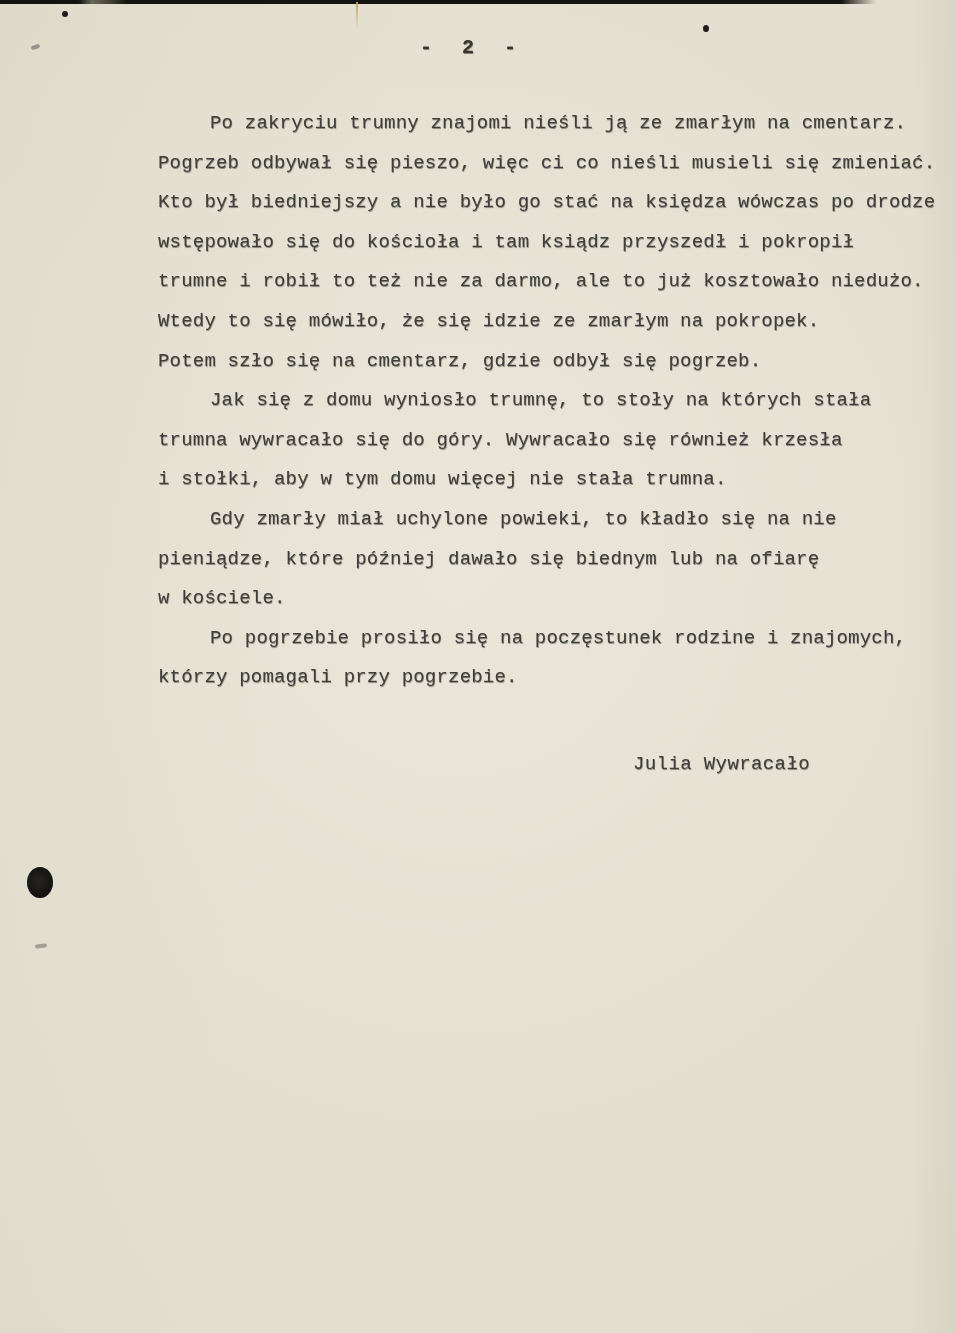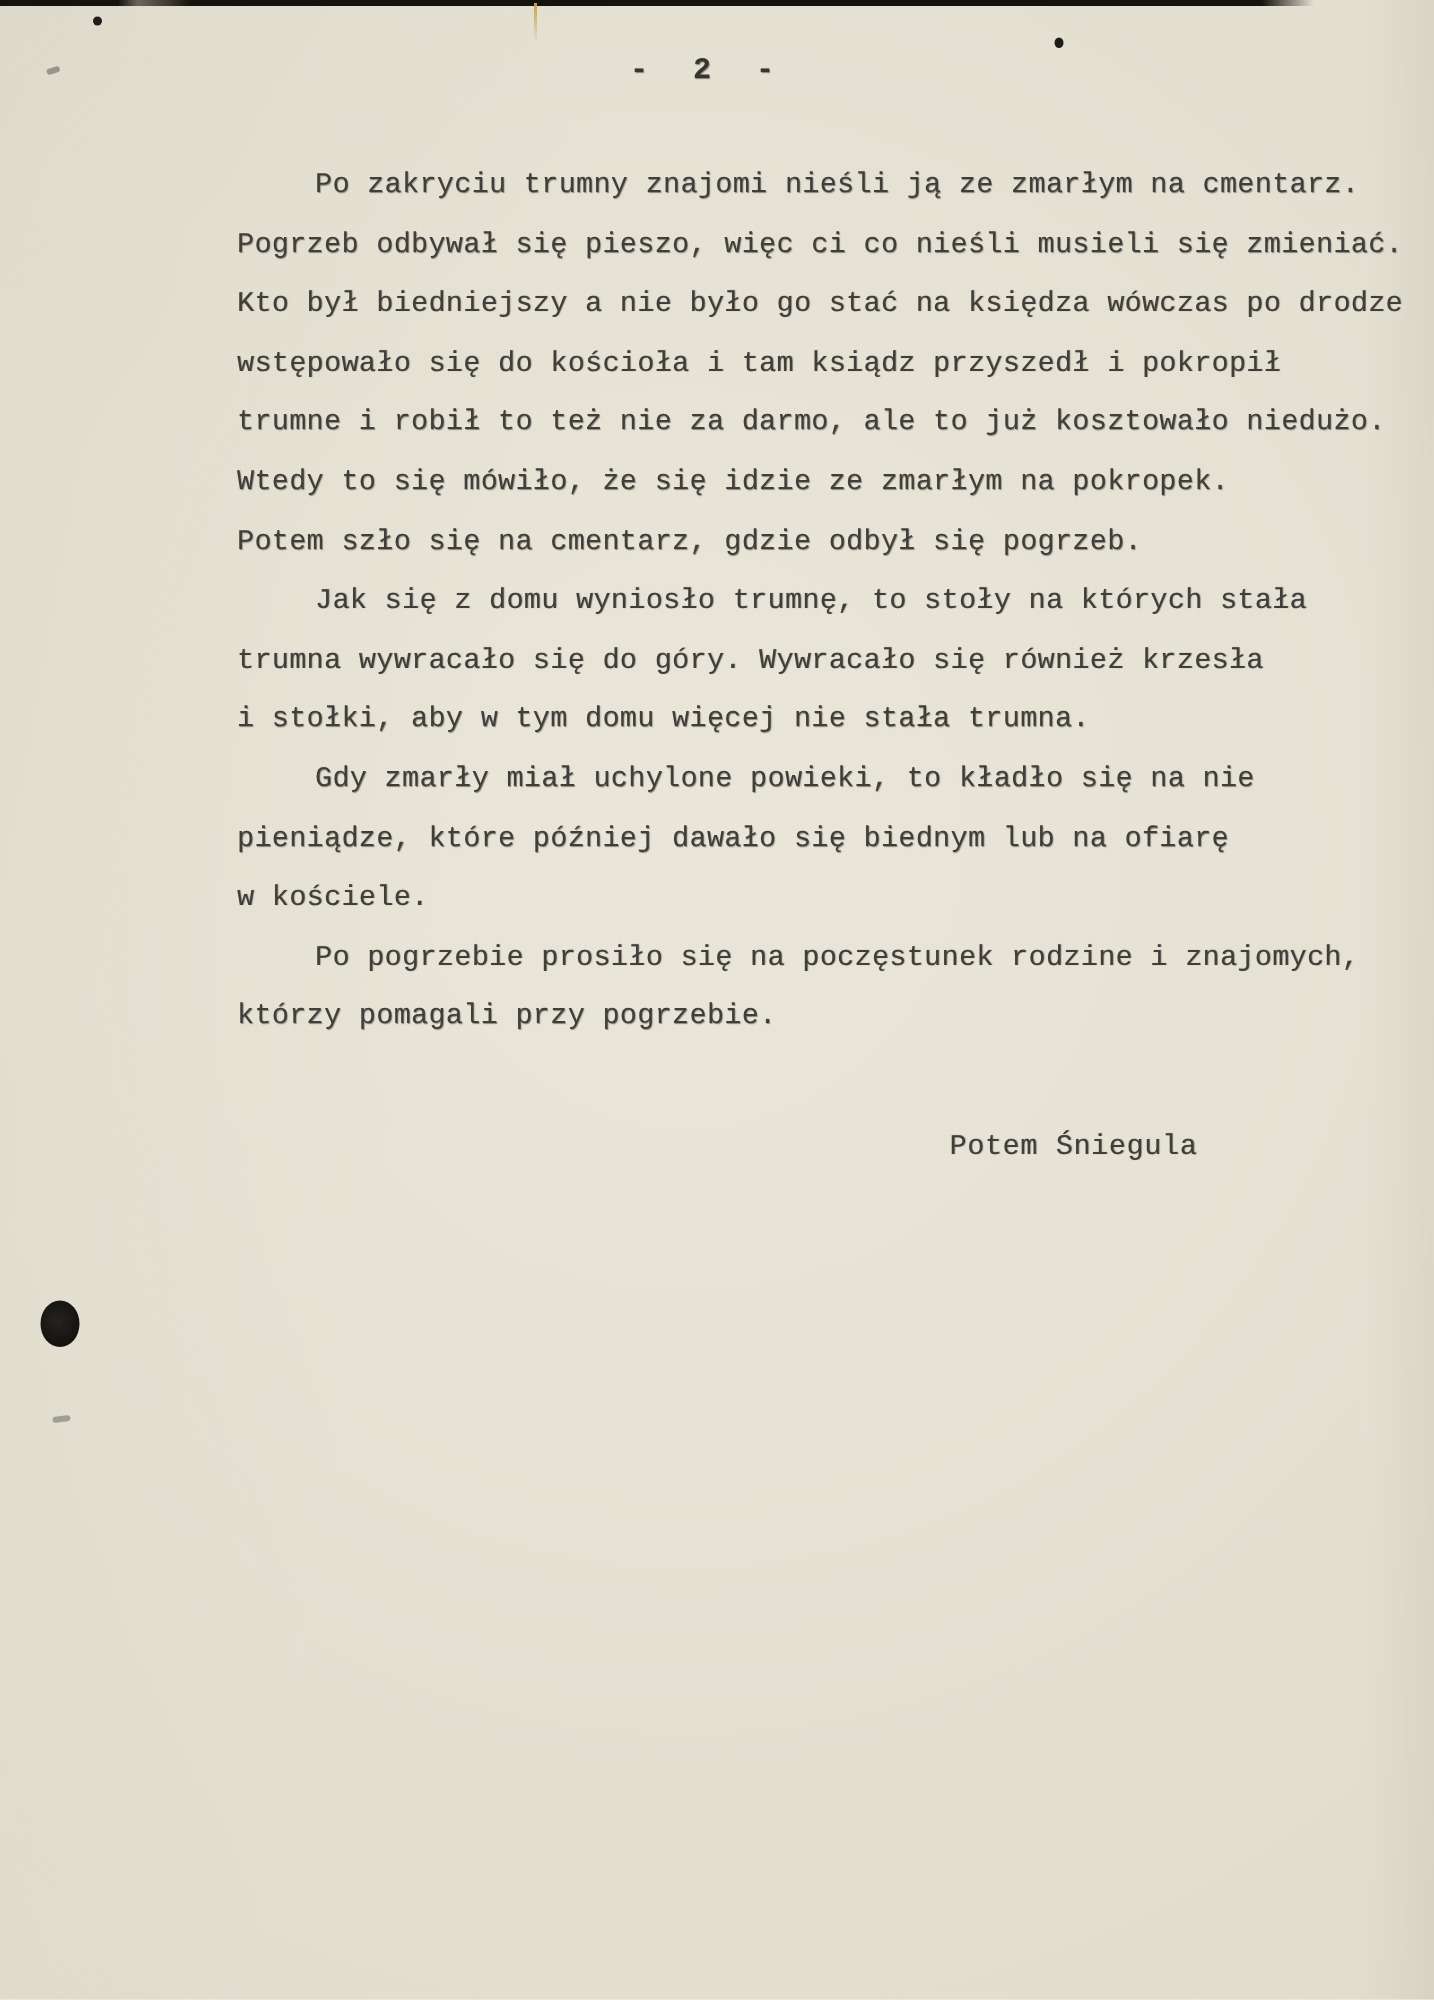--- a/index.html
+++ b/index.html
@@ -114,15 +114,15 @@
       <span class="line indent">Gdy zmarły miał uchylone powieki, to kładło się na nie</span>
       <span class="line">pieniądze, które później dawało się biednym lub na ofiarę</span>
       <span class="line">w kościele.</span>
     </p>
     <p class="para">
       <span class="line indent">Po pogrzebie prosiło się na poczęstunek rodzine i znajomych,</span>
       <span class="line">którzy pomagali przy pogrzebie.</span>
     </p>
   </main>
 
-  <div class="signature">Potem Śniegula</div>
+  <div class="signature">Julia Wywracało</div>
 
 </div>
 
 </body></html>

